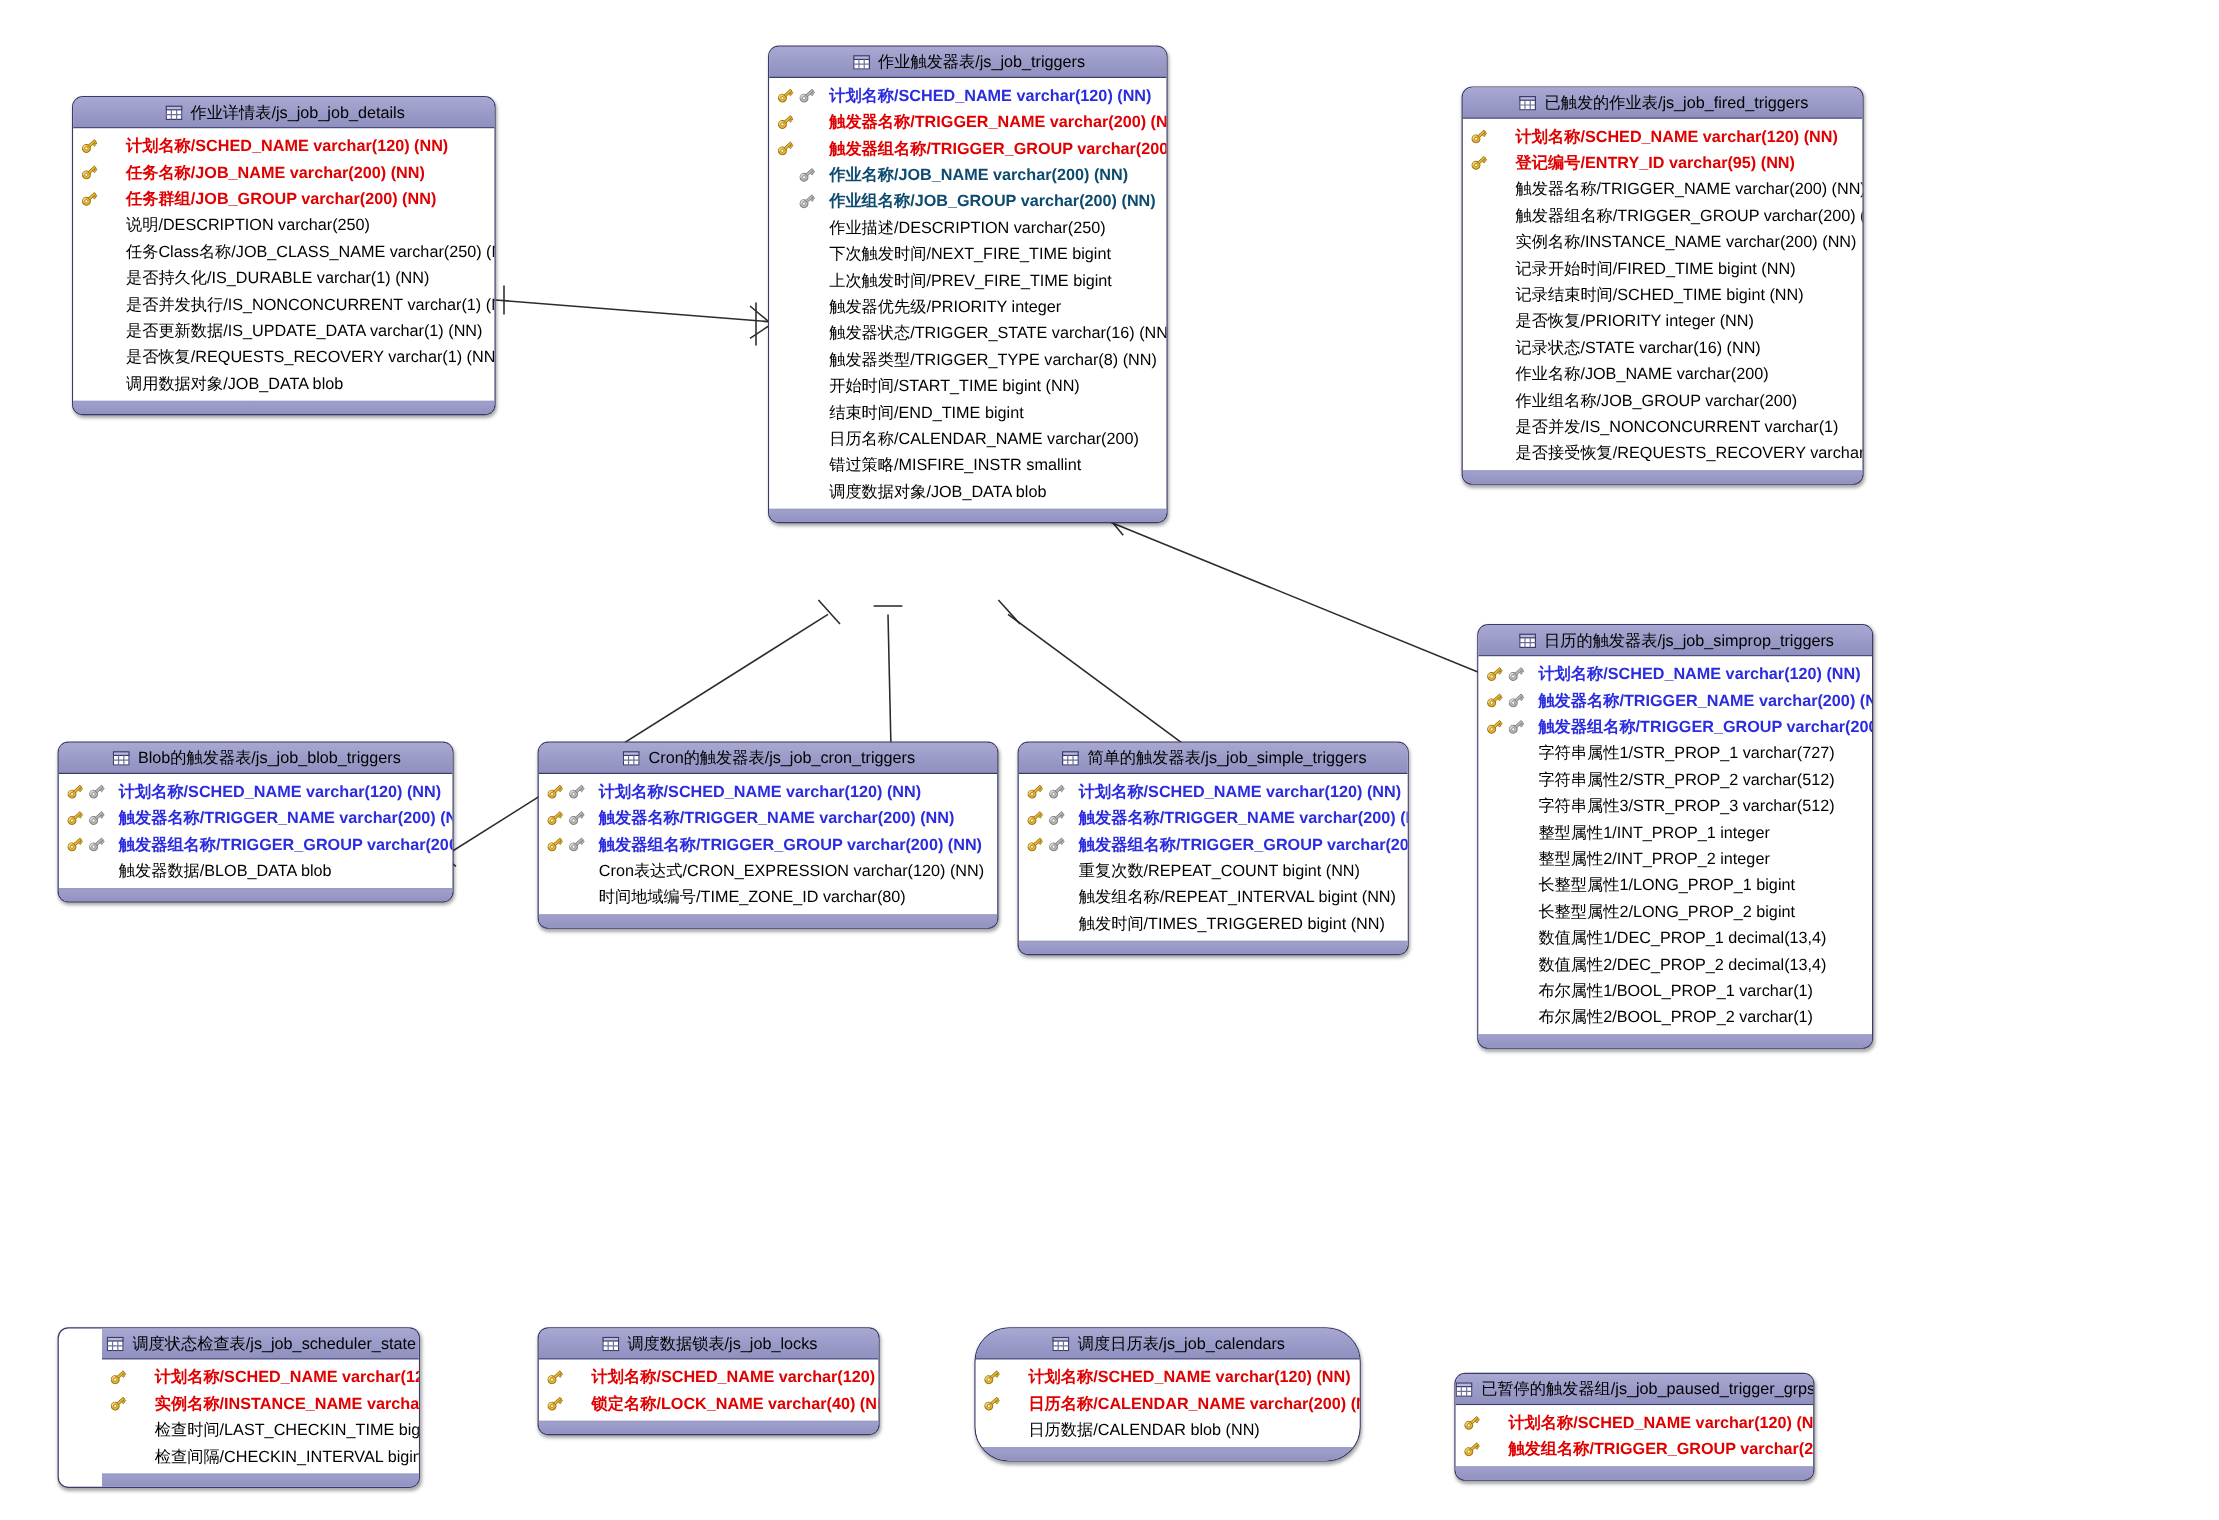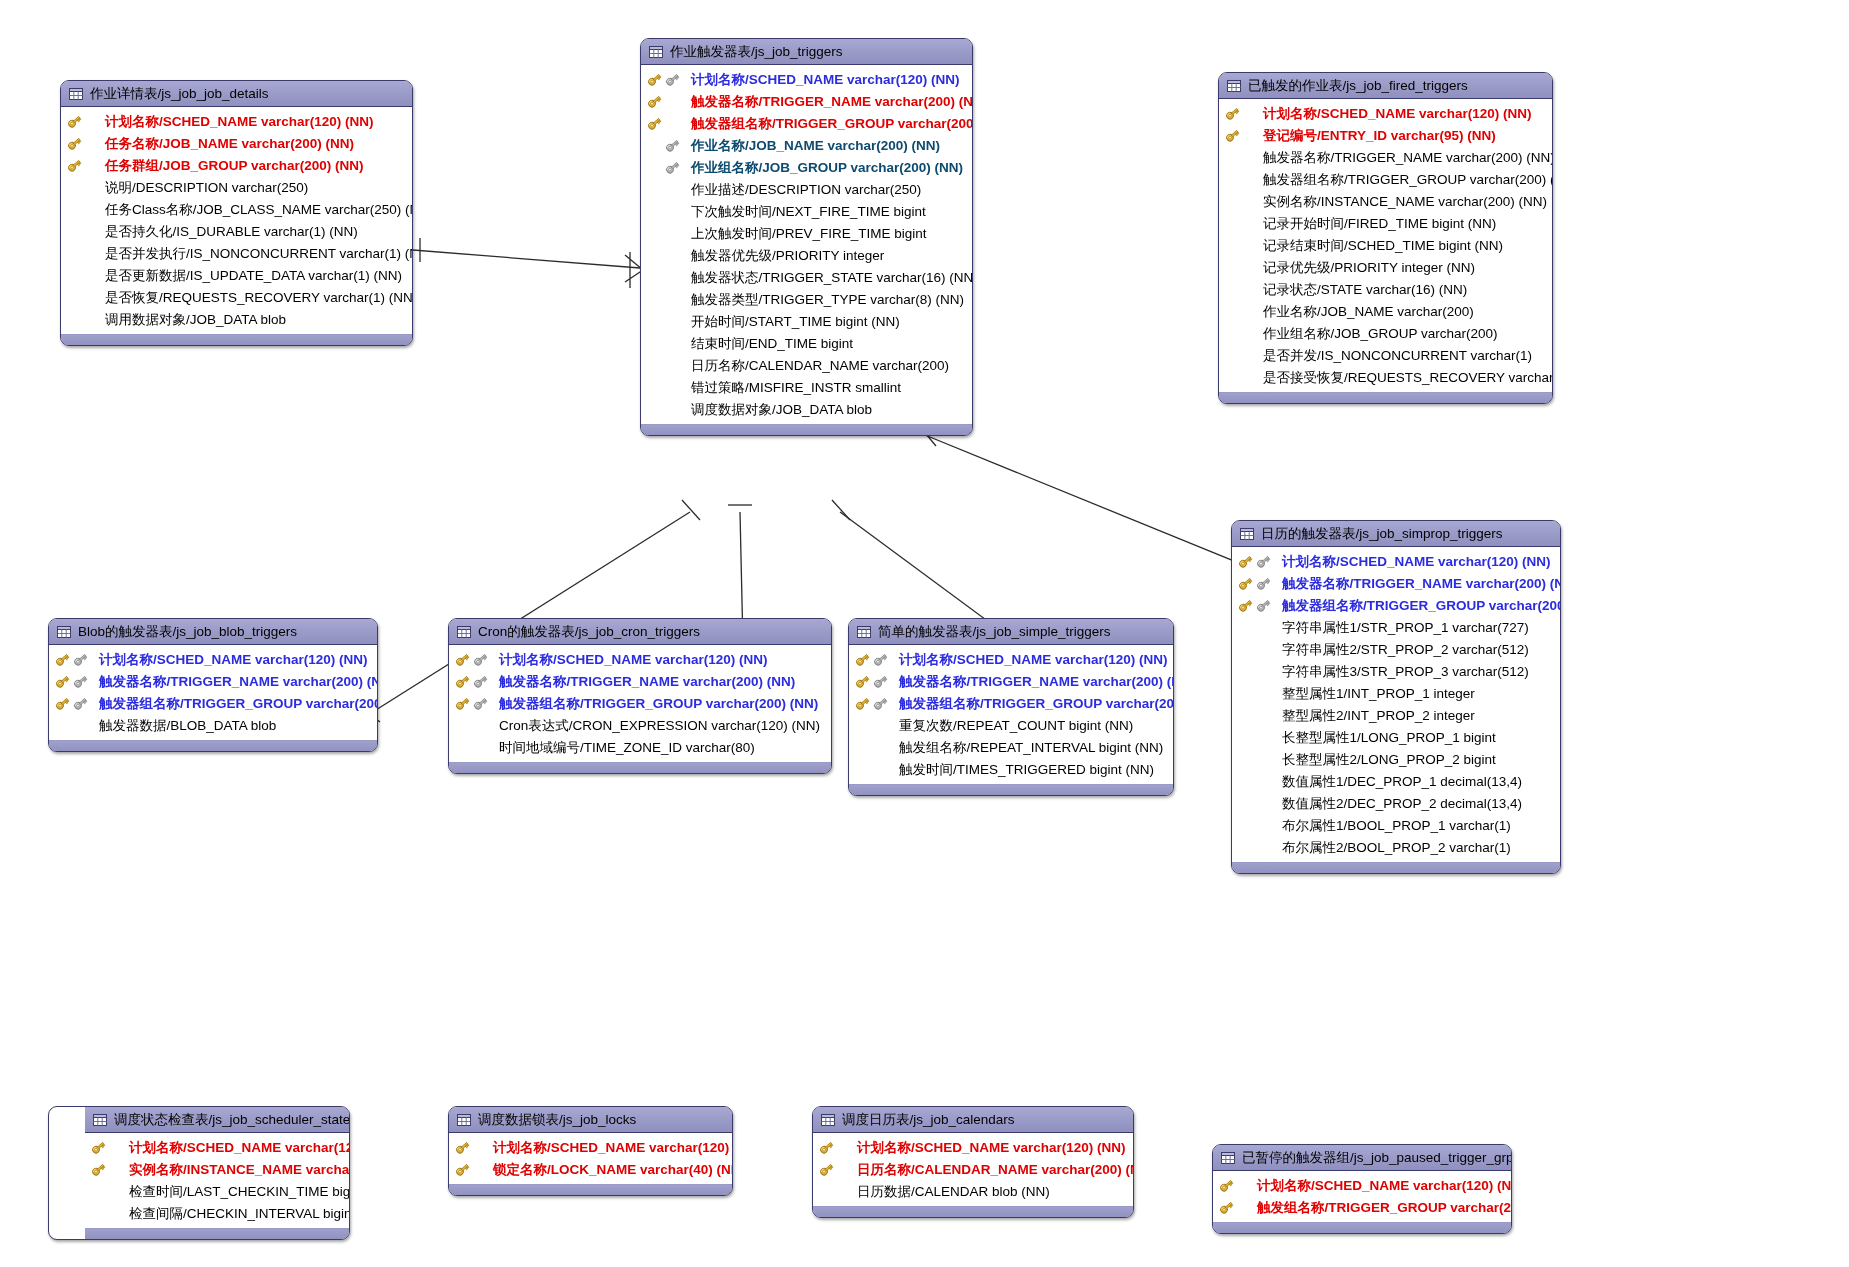--- a/index.html
+++ b/index.html
@@ -26,20 +26,21 @@
     background:#9a9ac8;
     background-image:linear-gradient(to bottom,#a8a8d2 0%,#9a9ac8 55%,#9090c0 100%);
     border-bottom:1px solid #3b3b6b;
     height:25px;
     display:flex;
     align-items:center;
     padding:0 6px 0 8px;
     font-size:13.5px;
     color:#000;
     white-space:nowrap;
+    justify-content:center;
   }
   .entity .hdr .tbl-icon{
     width:14px;height:12px;
     margin-right:7px;
     flex:0 0 auto;
     display:block;
   }
   .entity .body{
     background:#ffffff;
     padding:3px 0 4px 0;
@@ -395,21 +396,21 @@
         <div class="attr plain">
           <span class="spacer"></span>
           <span class="txt">记录开始时间/FIRED_TIME bigint (NN)</span>
         </div>
         <div class="attr plain">
           <span class="spacer"></span>
           <span class="txt">记录结束时间/SCHED_TIME bigint (NN)</span>
         </div>
         <div class="attr plain">
           <span class="spacer"></span>
-          <span class="txt">记录优先级/PRIORITY integer (NN)</span>
+          <span class="txt">是否恢复/PRIORITY integer (NN)</span>
         </div>
         <div class="attr plain">
           <span class="spacer"></span>
           <span class="txt">记录状态/STATE varchar(16) (NN)</span>
         </div>
         <div class="attr plain">
           <span class="spacer"></span>
           <span class="txt">作业名称/JOB_NAME varchar(200)</span>
         </div>
         <div class="attr plain">
@@ -946,21 +947,21 @@
                 <rect x="13.3" y="8.0" width="1.4" height="1.8" fill="#e8b733" stroke="#9c7310" stroke-width="0.7"></rect>
                 <path d="M2.2 5.2 A3.4 3.4 0 0 1 6.2 4.6" stroke="#f7dd86" stroke-width="0.9" fill="none"></path>
               </g>
             </svg>
           </span>
           <span class="txt">锁定名称/LOCK_NAME varchar(40) (NN)</span>
         </div>
       </div>
       <div class="ftr"></div>
     </div>
-    <div class="entity" style="left: 812px; top: 1106px; width: 322px;">
+    <div class="entity" style="left: 812px; top: 1106px; width: 322px; border-radius: 29px;">
       <div class="hdr">
         <svg viewBox="0 0 14 12" class="tbl-icon">
           <rect x="0.5" y="0.5" width="13" height="11" fill="#ffffff" stroke="#3b3b6b"></rect>
           <rect x="0.5" y="0.5" width="13" height="3" fill="#b9b9de" stroke="#3b3b6b"></rect>
           <line x1="4.8" y1="3.5" x2="4.8" y2="11.5" stroke="#6f6f9d"></line>
           <line x1="9.2" y1="3.5" x2="9.2" y2="11.5" stroke="#6f6f9d"></line>
           <line x1="0.5" y1="7.5" x2="13.5" y2="7.5" stroke="#6f6f9d"></line>
         </svg>
         <span>调度日历表/js_job_calendars</span>
       </div>

